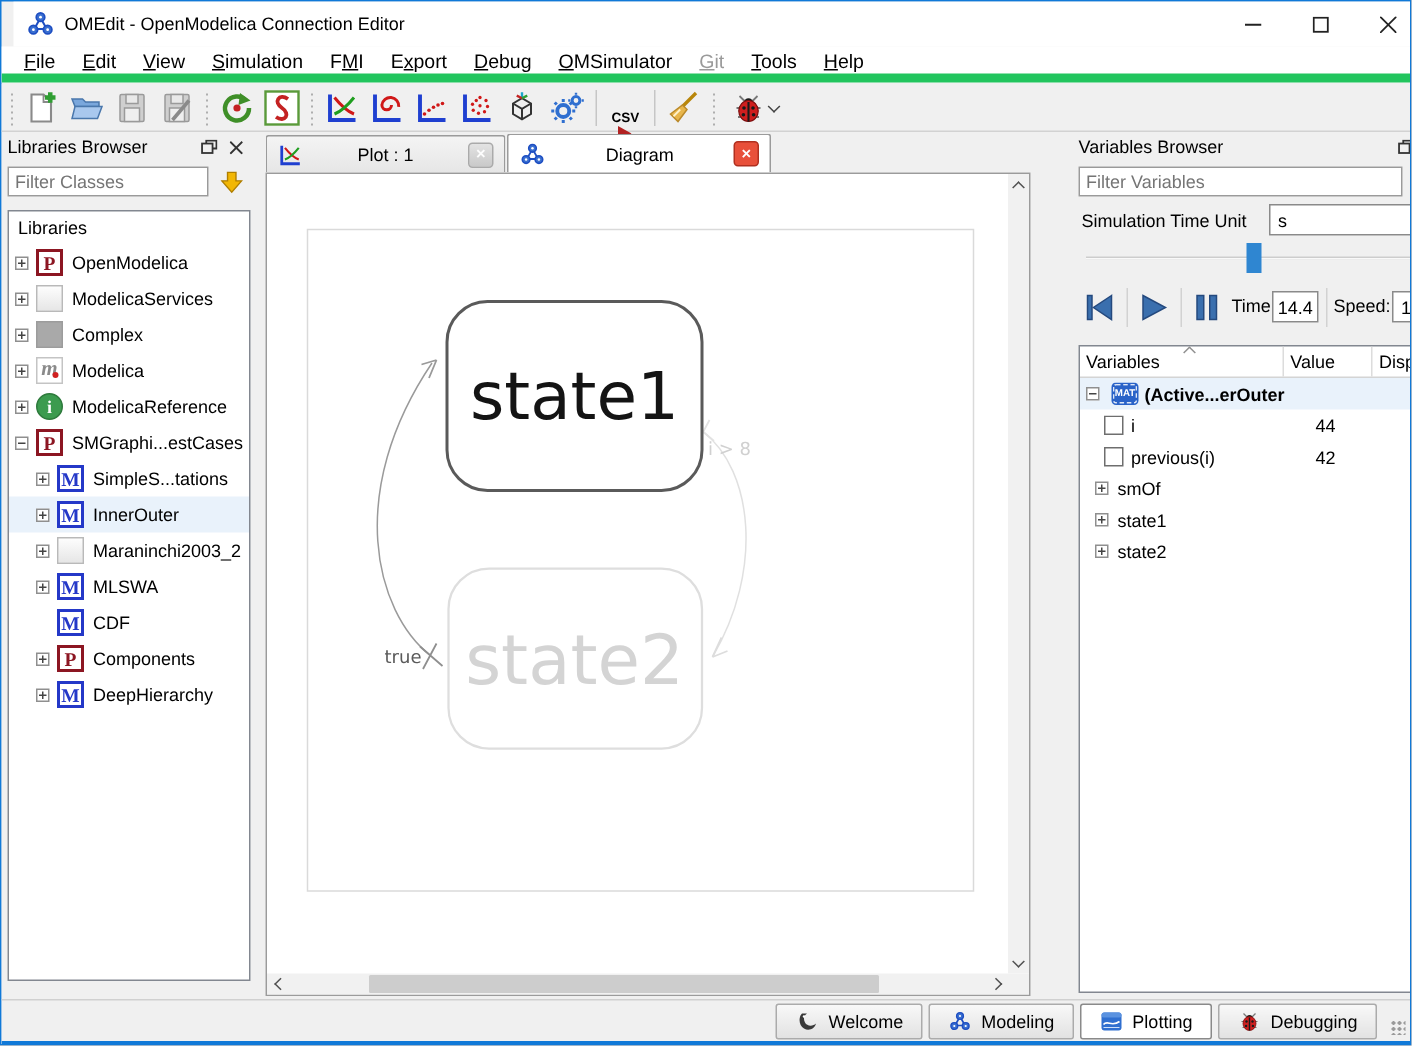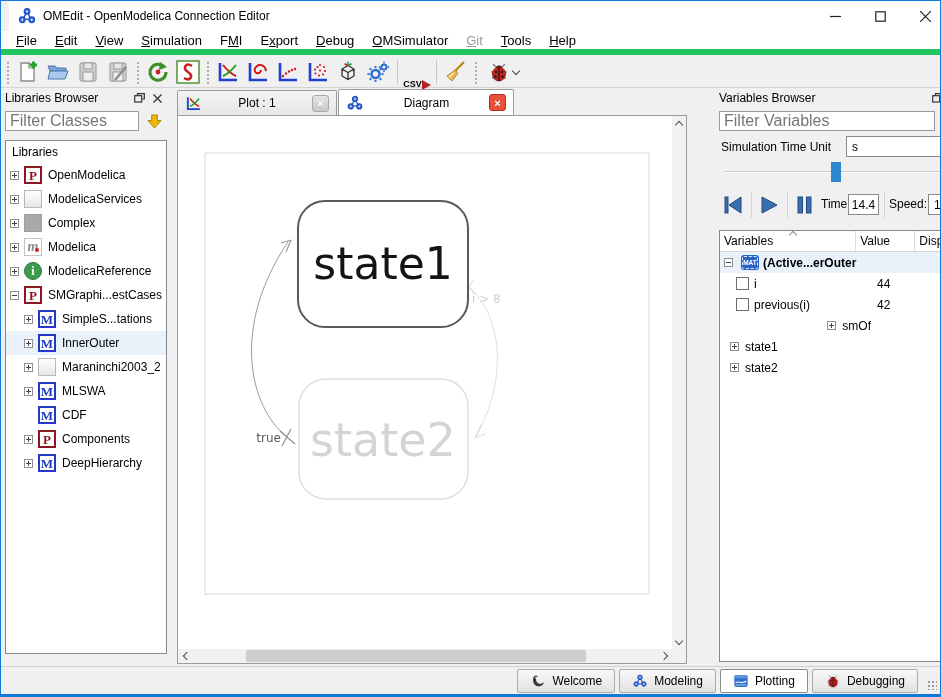--- a/index.html
+++ b/index.html
@@ -18,32 +18,32 @@
   .menu-item { padding:3px 9px; font-size:13px; cursor:default; }
   .menu-item .mn { text-decoration:underline; }
   .menu-item.disabled { color:#9a9a9a; }
 
   
   .toolbar { position:absolute; left:0; top:55px; width:100%; height:32px; background:#f0f0f0; border-bottom:1px solid #d2d2d2; display:flex; align-items:center; padding-left:2px; }
   .tb-handle { width:6px; height:24px; margin:0 2px; background-image:radial-gradient(#aeaeae 26%, transparent 30%); background-size:4px 4px; background-position:1px 1px; }
   .tb-sep { width:1px; height:24px; background:#c6c6c6; margin:0 4px; }
   .tb-btn { width:30px; height:28px; display:flex; align-items:center; justify-content:center; border-radius:2px; }
   .tb-btn.wide { width:44px; }
-  .csv-wrap { display:flex; align-items:center; line-height:8px;margin-top:24px; }
+  .csv-wrap { display:flex; flex-direction:column; align-items:center; line-height:8px;margin-top:24px; }
   .csv-txt { font-size:9px; font-weight:bold; letter-spacing:0; }
   .csv-arrow { width:0; height:0; border-left:9px solid #b22222; border-top:5px solid transparent; border-bottom:5px solid transparent; margin-top:2px; }
   .dd-chevron { width:6px; height:6px; border-left:1.6px solid #444; border-top:1.6px solid #444; transform:rotate(225deg); margin-left:2px; margin-top:-2px; }
 
   
   .dock { position:absolute; top:87px; height:578px; background:#f0f0f0; }
   .dock-title { position:absolute; left:0; top:0; right:0; height:20px; display:flex; align-items:center; padding:0 4px; }
   .dock-title .t { flex:1; font-size:12px; }
   .dock-btn { width:16px; height:14px; display:flex; align-items:center; justify-content:center; margin-left:2px; }
   .dock-btn svg { stroke:#333; fill:none; stroke-width:1.2; }
-  .filter-input { position:absolute; height:20px; border:1px solid #9a9a9a; background:#fff; font-size:16px; color:#8a8a8a; padding:0 4px; font-family:"Liberation Sans",sans-serif; }
+  .filter-input { position:absolute; height:20px; border:1px solid #9a9a9a; background:#fff; font-size:12px; color:#8a8a8a; padding:0 4px; font-family:"Liberation Sans",sans-serif; }
   .arrow-btn { position:absolute; width:22px; height:20px; display:flex; align-items:center; justify-content:center; }
 
   
   #left-dock { left:0; width:168px; }
   .tree-frame { position:absolute; left:4px; top:52px; width:162px; height:514px; background:#fff; border:1px solid #828790; overflow:hidden; }
   .tree-root-label { padding:4px 0 2px 6px; height:22px; }
   .lib-row { height:24px; display:flex; align-items:center; padding-left:4px; }
   .lib-row.lvl1 { padding-left:18px; }
   .lib-row.selected { background:#e9f2fb; }
   .exp { width:9px; height:9px; min-width:9px; border:1px solid #8f8f8f; background:#fff; position:relative; }
@@ -611,21 +611,21 @@
         <span class="val">44</span>
       </div>
       <div class="vt-row lvl1">
         <span class="name">
           <span class="cbx"></span>
           <span>previous(i)</span>
         </span>
         <span class="val">42</span>
       </div>
       <div class="vt-row">
-        <span class="name" style="padding-left:10px;justify-content:flex-end;">
+        <span class="name" style="padding-left:10px;">
           <span class="exp plus" style="margin-right:6px;"></span>
           <span>smOf</span>
         </span>
         <span class="val"></span>
       </div>
       <div class="vt-row">
         <span class="name" style="padding-left:10px;">
           <span class="exp plus" style="margin-right:6px;"></span>
           <span>state1</span>
         </span>

